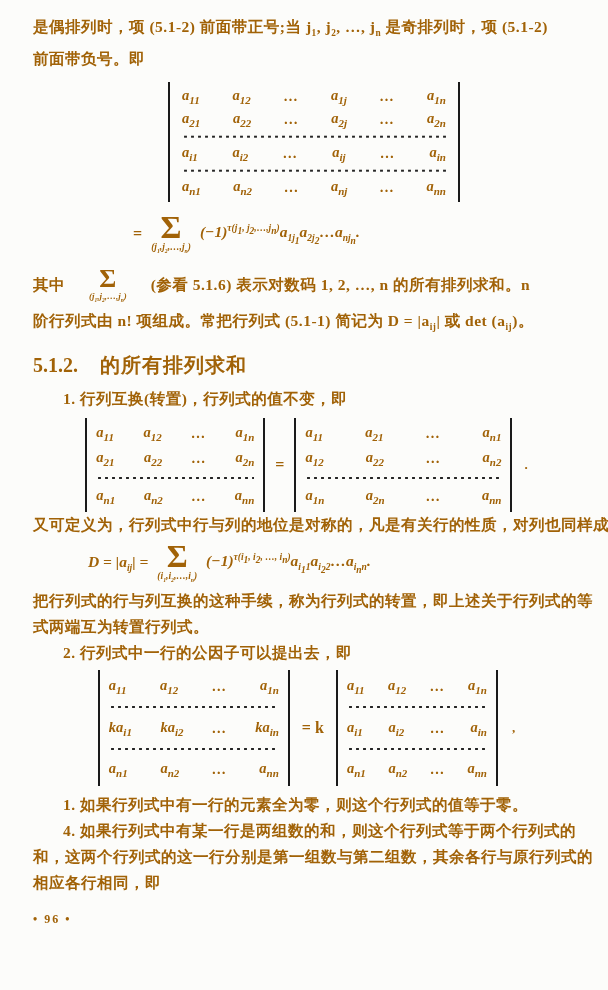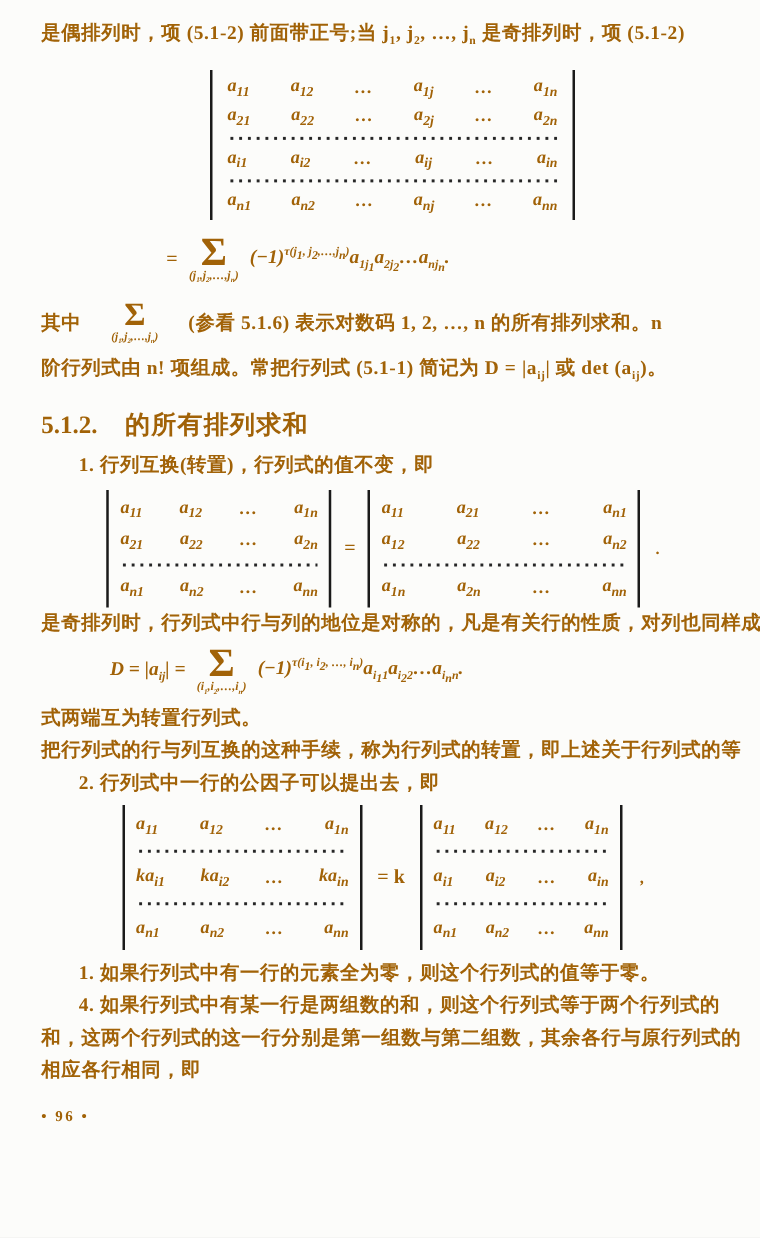--- a/index.html
+++ b/index.html
@@ -76,20 +76,21 @@
   #eq2 .detR{ width:162px; }
   #prop3-line{ margin-top:6px; }
   #page-number{ margin-top:16px; font-size:12px; font-weight:700; letter-spacing:2px; }
 </style>
 </head>
 <body>
 
 <div id="page">
 
   <div id="intro-l1" class="cn">是偶排列时，项 (5.1-2) 前面带正号;当 j<sub>1</sub>, j<sub>2</sub>, …, j<sub>n</sub> 是奇排列时，项 (5.1-2)</div>
+  <div class="cn">前面带负号。即</div>
 
   <div id="det1-wrap" class="det">
     <div class="bar"></div>
     <div class="inner">
         <div class="mrow">
           <span class="mcell">a<sub>11</sub></span>
           <span class="mcell">a<sub>12</sub></span>
           <span class="mcell">…</span>
           <span class="mcell">a<sub>1j</sub></span>
           <span class="mcell">…</span>
@@ -198,33 +199,33 @@
             <span class="mcell">a<sub>2n</sub></span>
             <span class="mcell">…</span>
             <span class="mcell">a<sub>nn</sub></span>
           </div>
         </div>
       <div class="bar"></div>
     </div>
     <span class="tailmark">.</span>
   </div>
 
-  <div class="cn">是奇排列时，行列式中行与列的地位是对称的，凡是有关行的性质，对列也同样成</div>
+  <div class="cn">又可定义为，行列式中行与列的地位是对称的，凡是有关行的性质，对列也同样成</div>
 
   <div id="formula2" class="fline">
     <span class="fbody mth">D = |a<sub>ij</sub>| =</span>
     <span class="sumblk">
       <span class="sigma">Σ</span>
       <span class="sumunder mth">(i<sub>1</sub>,i<sub>2</sub>,…,i<sub>n</sub>)</span>
     </span>
     <span class="fbody mth">(−1)<sup>τ(i<sub>1</sub>, i<sub>2</sub>, …, i<sub>n</sub>)</sup>a<sub>i<sub>1</sub>1</sub>a<sub>i<sub>2</sub>2</sub>…a<sub>i<sub>n</sub>n</sub>.</span>
   </div>
 
+  <div class="cn">把行列式的行与列互换的这种手续，称为行列式的转置，即上述关于行列式的等</div>
   <div class="cn">式两端互为转置行列式。</div>
-  <div class="cn">把行列式的行与列互换的这种手续，称为行列式的转置，即上述关于行列式的等</div>
 
   <div class="cn indent">2. 行列式中一行的公因子可以提出去，即</div>
 
   <div id="eq2">
     <div class="det detL">
       <div class="bar"></div>
       <div class="inner">
           <div class="mrow">
             <span class="mcell">a<sub>11</sub></span>
             <span class="mcell">a<sub>12</sub></span>

